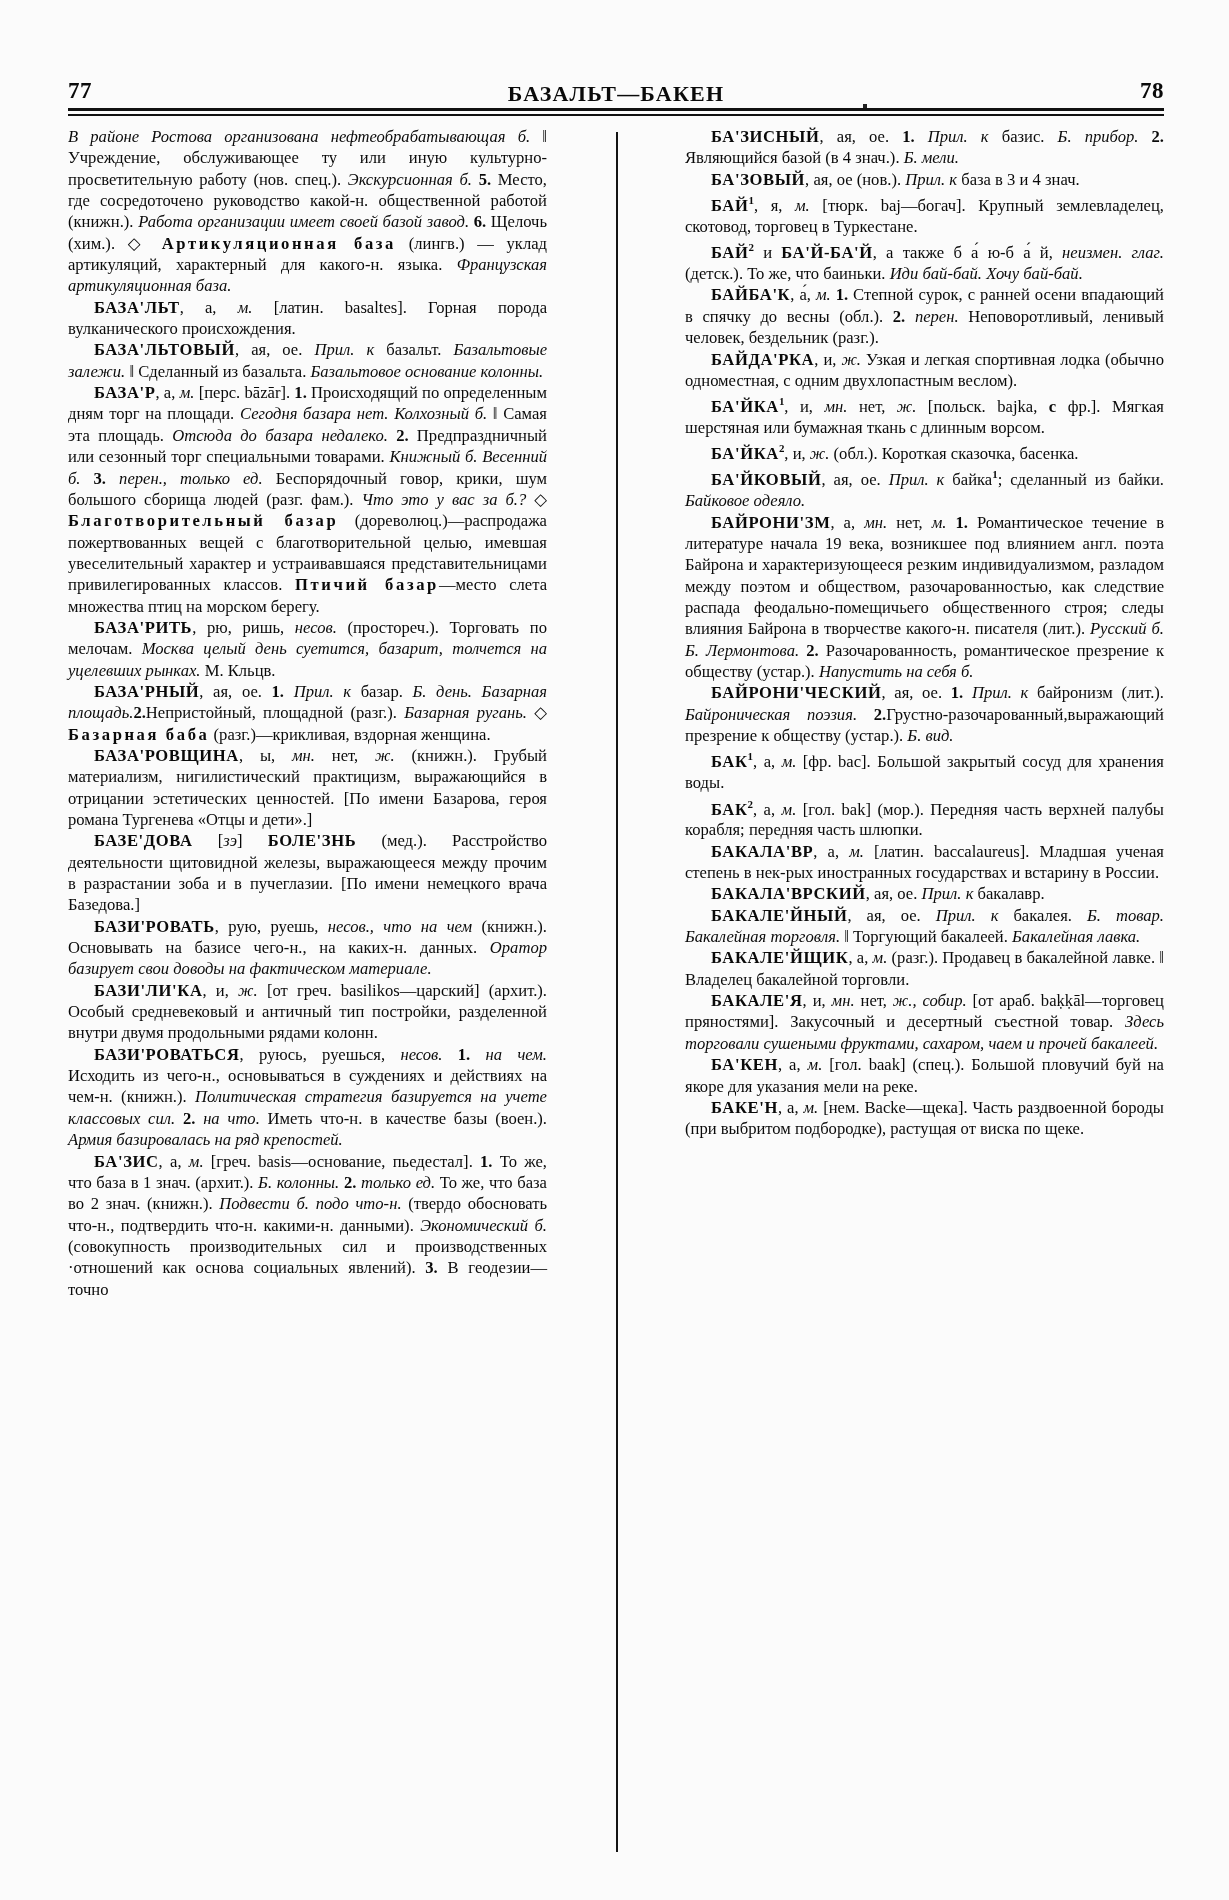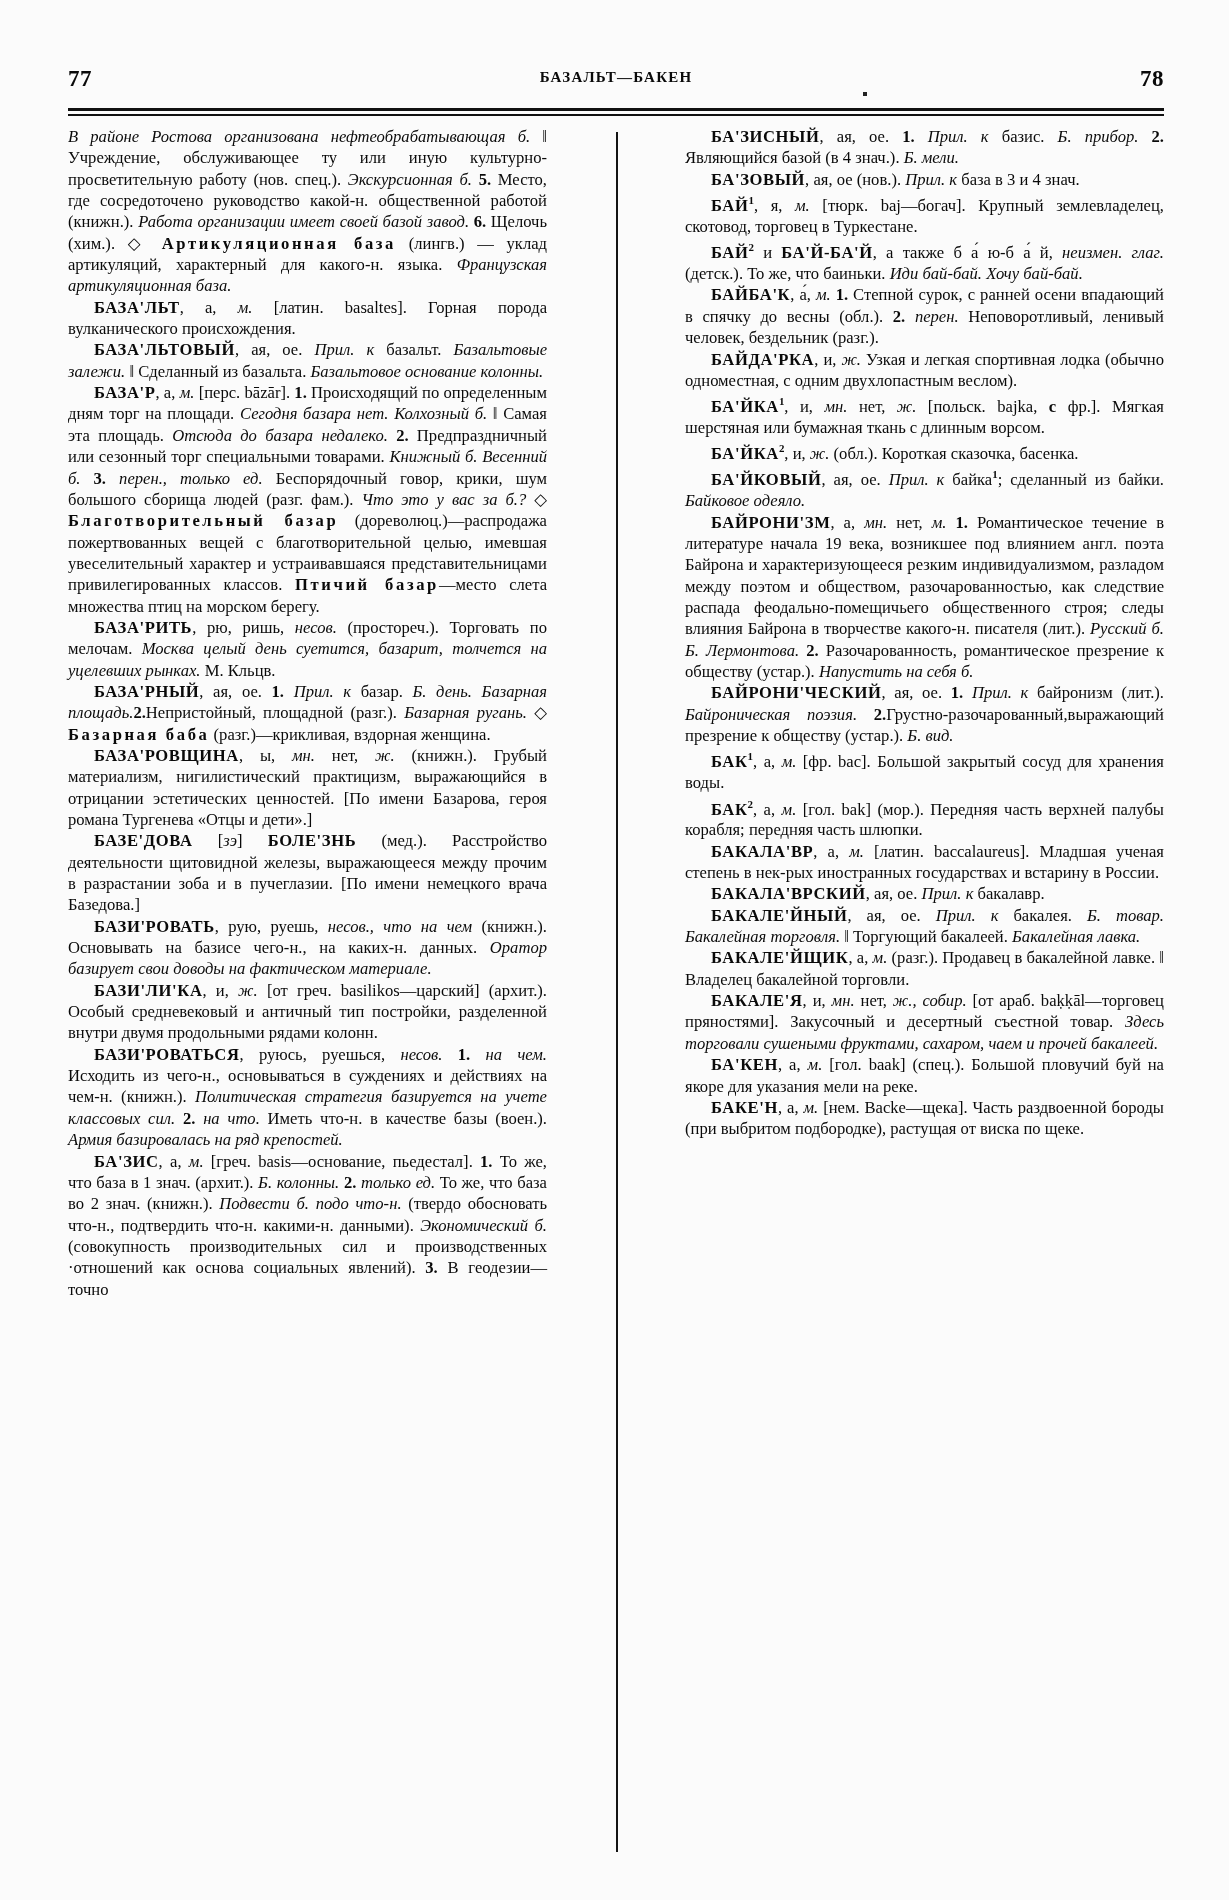--- a/index.html
+++ b/index.html
@@ -21,39 +21,39 @@
     left: 0; top: 0;
     width: 1229px;
     height: 1900px;
     background: #fbfbfb;
   }
 
   
   .running-head {
     position: absolute;
     left: 68px;
-    top: 66px;
+    top: 78px;
     width: 1096px;
     height: 44px;
   }
   .folio {
     position: absolute;
     top: 0;
     font-weight: bold;
     font-size: 23px;
     letter-spacing: 0.5px;
   }
   .folio-left  { left: 0; }
   .folio-right { right: 0; }
   .head-title {
     position: absolute;
     left: 0; right: 0; top: 3px;
     text-align: center;
     font-weight: bold;
-    font-size: 15px;
+    font-size: 22px;
     letter-spacing: 1.2px;
   }
   .head-dot {
     position: absolute;
     left: 795px;
     top: 26px;
     width: 4px; height: 4px;
     background: #222;
   }
 

